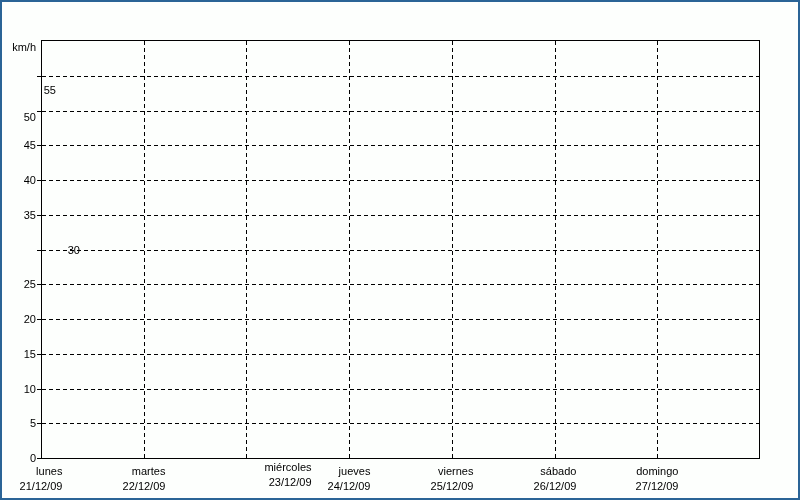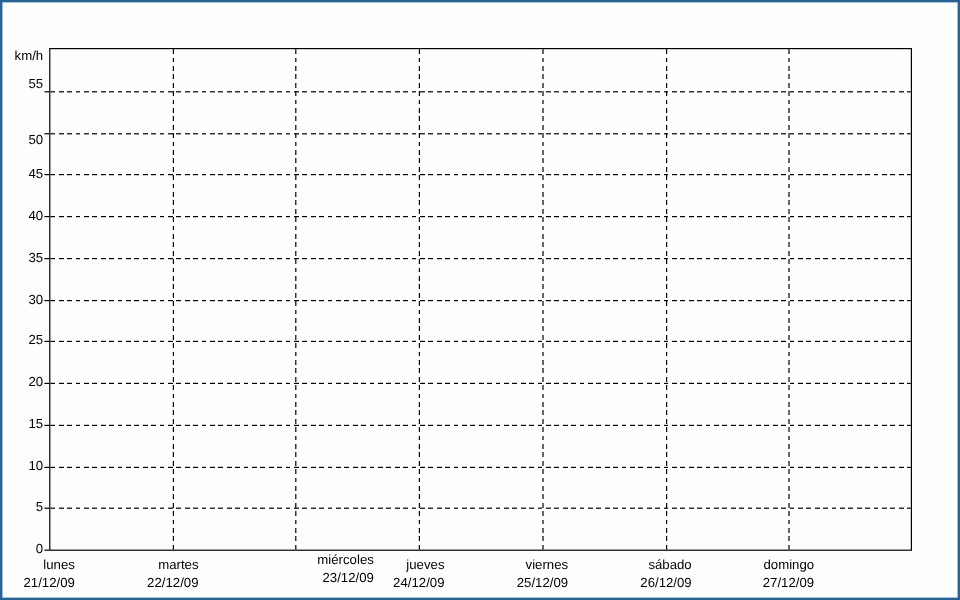--- a/index.html
+++ b/index.html
@@ -111,31 +111,31 @@
       <div class="y-tick-label" style="top: 414px;">5</div>
       <div class="y-tick-mark" style="top: 421px;"></div>
       <div class="y-tick-label" style="top: 380px;">10</div>
       <div class="y-tick-mark" style="top: 387px;"></div>
       <div class="y-tick-label" style="top: 345px;">15</div>
       <div class="y-tick-mark" style="top: 352px;"></div>
       <div class="y-tick-label" style="top: 310px;">20</div>
       <div class="y-tick-mark" style="top: 317px;"></div>
       <div class="y-tick-label" style="top: 275px;">25</div>
       <div class="y-tick-mark" style="top: 282px;"></div>
-      <div class="y-tick-label" style="top: 241px;">30</div>
+      <div class="y-tick-label" style="top: 241px; padding-left: 44px;">30</div>
       <div class="y-tick-mark" style="top: 248px;"></div>
       <div class="y-tick-label" style="top: 206px;">35</div>
       <div class="y-tick-mark" style="top: 213px;"></div>
       <div class="y-tick-label" style="top: 171px;">40</div>
       <div class="y-tick-mark" style="top: 178px;"></div>
       <div class="y-tick-label" style="top: 136px;">45</div>
       <div class="y-tick-mark" style="top: 143px;"></div>
       <div class="y-tick-label" style="top: 92px; margin-top: 16px;">50</div>
       <div class="y-tick-mark" style="top: 109px;"></div>
-      <div class="y-tick-label" style="top: 61px;">55</div>
+      <div class="y-tick-label" style="top: 81px; padding-left: 20px;">55</div>
       <div class="y-tick-mark" style="top: 74px;"></div>
       <div class="x-tick-label" style="left: 39px; top: 462px;">
         <div>lunes</div>
         <div>21/12/09</div>
       </div>
       <div class="x-tick-label" style="left: 142px; top: 462px;">
         <div>martes</div>
         <div>22/12/09</div>
       </div>
       <div class="x-tick-label" style="left: 244px; top: 458px; margin-left: 42px;">

